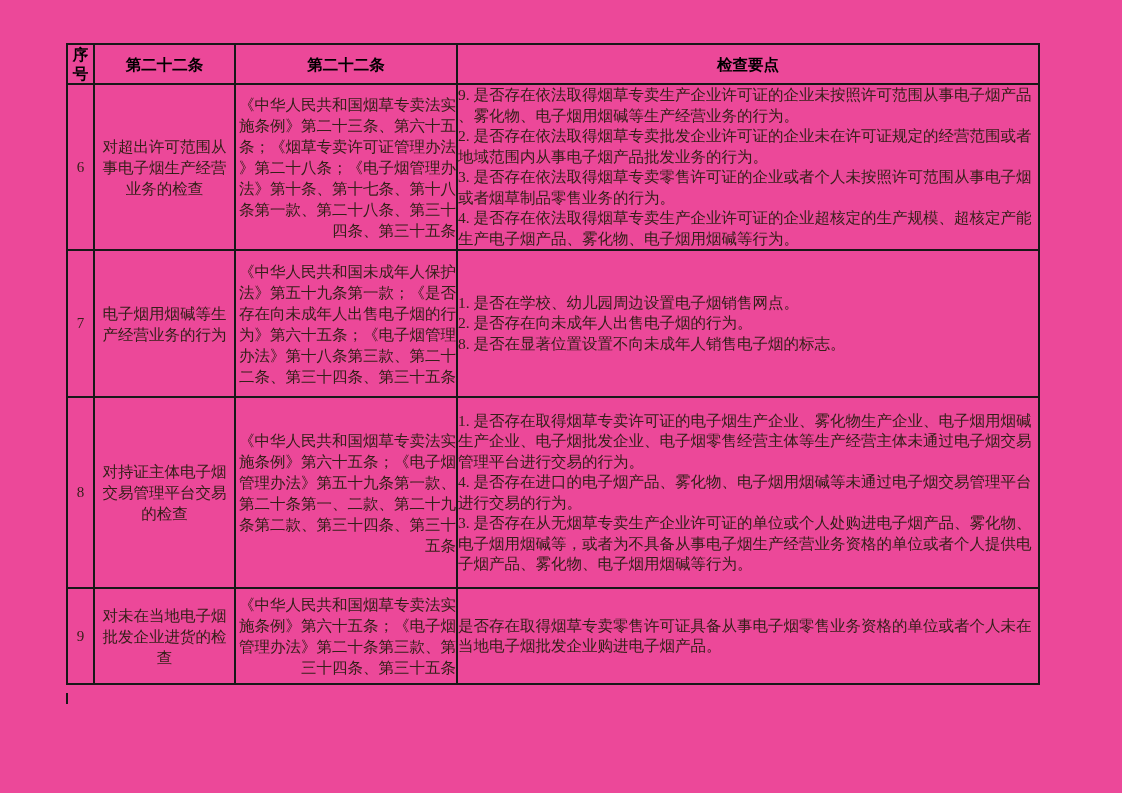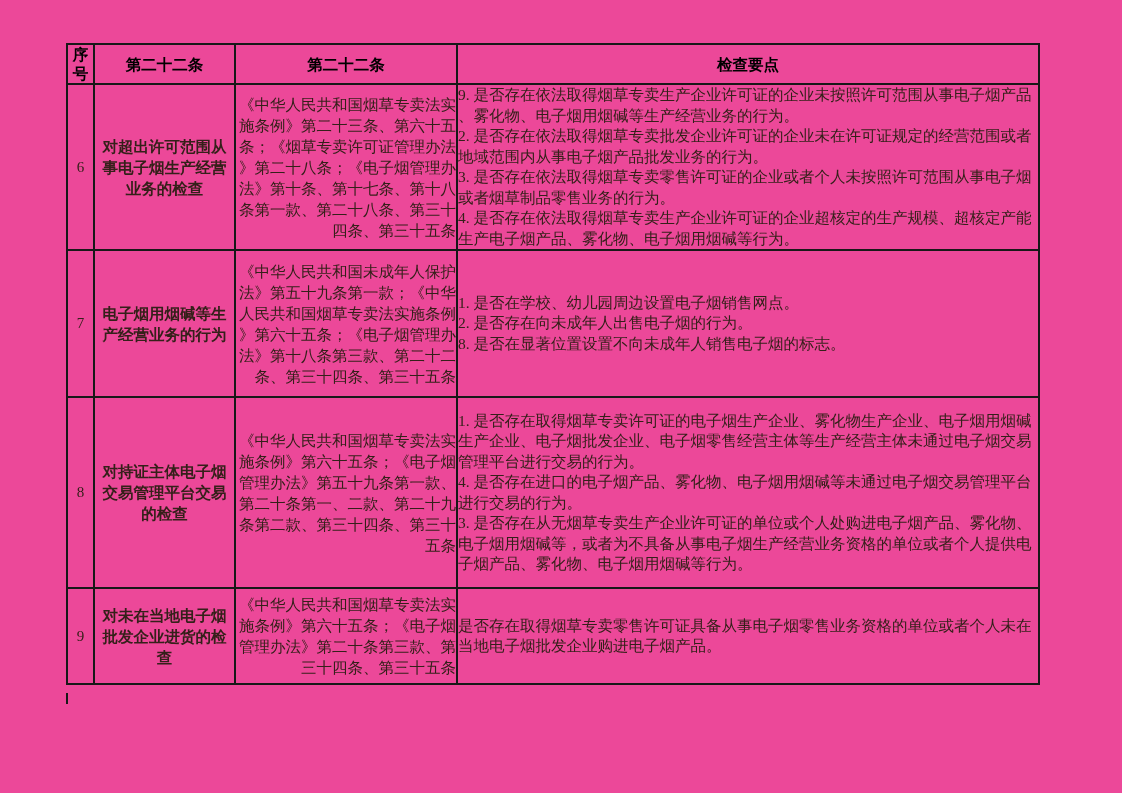--- a/index.html
+++ b/index.html
@@ -34,21 +34,21 @@
     text-align:center;
   }
   th .numhdr {
     display:inline-block; width:18px;
     word-break:break-all; line-height:19px;
   }
 
   td { color:#35201a; font-size:15.5px; }
 
   .c-num  { text-align:center; font-size:15px; }
-  .c-item { text-align:center; line-height:21px; padding:0 5px; line-break:anywhere;font-weight:bold; }
+  .c-item { text-align:center; line-height:21px; padding:0 5px; line-break:anywhere; }
   .c-basis{ text-align:right; line-height:21px; padding:0 2px; line-break:anywhere; }
   .c-points{ text-align:left; padding:0 3px; line-height:20.5px; line-break:anywhere; }
   .c-points .point { margin:0; }
 
   .stub {
     position:absolute; left:66px; top:693px;
     width:2px; height:11px; background:#181818;
   }
 </style>
 </head>
@@ -79,21 +79,21 @@
         <td class="c-points">
           <div class="point">9. 是否存在依法取得烟草专卖生产企业许可证的企业未按照许可范围从事电子烟产品、雾化物、电子烟用烟碱等生产经营业务的行为。</div>
           <div class="point">2. 是否存在依法取得烟草专卖批发企业许可证的企业未在许可证规定的经营范围或者地域范围内从事电子烟产品批发业务的行为。</div>
           <div class="point">3. 是否存在依法取得烟草专卖零售许可证的企业或者个人未按照许可范围从事电子烟或者烟草制品零售业务的行为。</div>
           <div class="point">4. 是否存在依法取得烟草专卖生产企业许可证的企业超核定的生产规模、超核定产能生产电子烟产品、雾化物、电子烟用烟碱等行为。</div>
         </td>
       </tr>
       <tr class="row-b">
         <td class="c-num">7</td>
         <td class="c-item">电子烟用烟碱等生产经营业务的行为</td>
-        <td class="c-basis">《中华人民共和国未成年人保护法》第五十九条第一款；《中华人民共和国烟草专卖法实施条例》第六十五条；《电子烟管理办法》第十八条第三款、第二十二条、第三十四条、第三十五条</td>
+        <td class="c-basis">《中华人民共和国未成年人保护法》第五十九条第一款；《是否存在向未成年人出售电子烟的行为》第六十五条；《电子烟管理办法》第十八条第三款、第二十二条、第三十四条、第三十五条</td>
         <td class="c-points">
           <div class="point">1. 是否在学校、幼儿园周边设置电子烟销售网点。</div>
           <div class="point">2. 是否存在向未成年人出售电子烟的行为。</div>
           <div class="point">8. 是否在显著位置设置不向未成年人销售电子烟的标志。</div>
         </td>
       </tr>
       <tr class="row-c">
         <td class="c-num">8</td>
         <td class="c-item">对持证主体电子烟交易管理平台交易的检查</td>
         <td class="c-basis">《中华人民共和国烟草专卖法实施条例》第六十五条；《电子烟管理办法》第五十九条第一款、第二十条第一、二款、第二十九条第二款、第三十四条、第三十五条</td>

